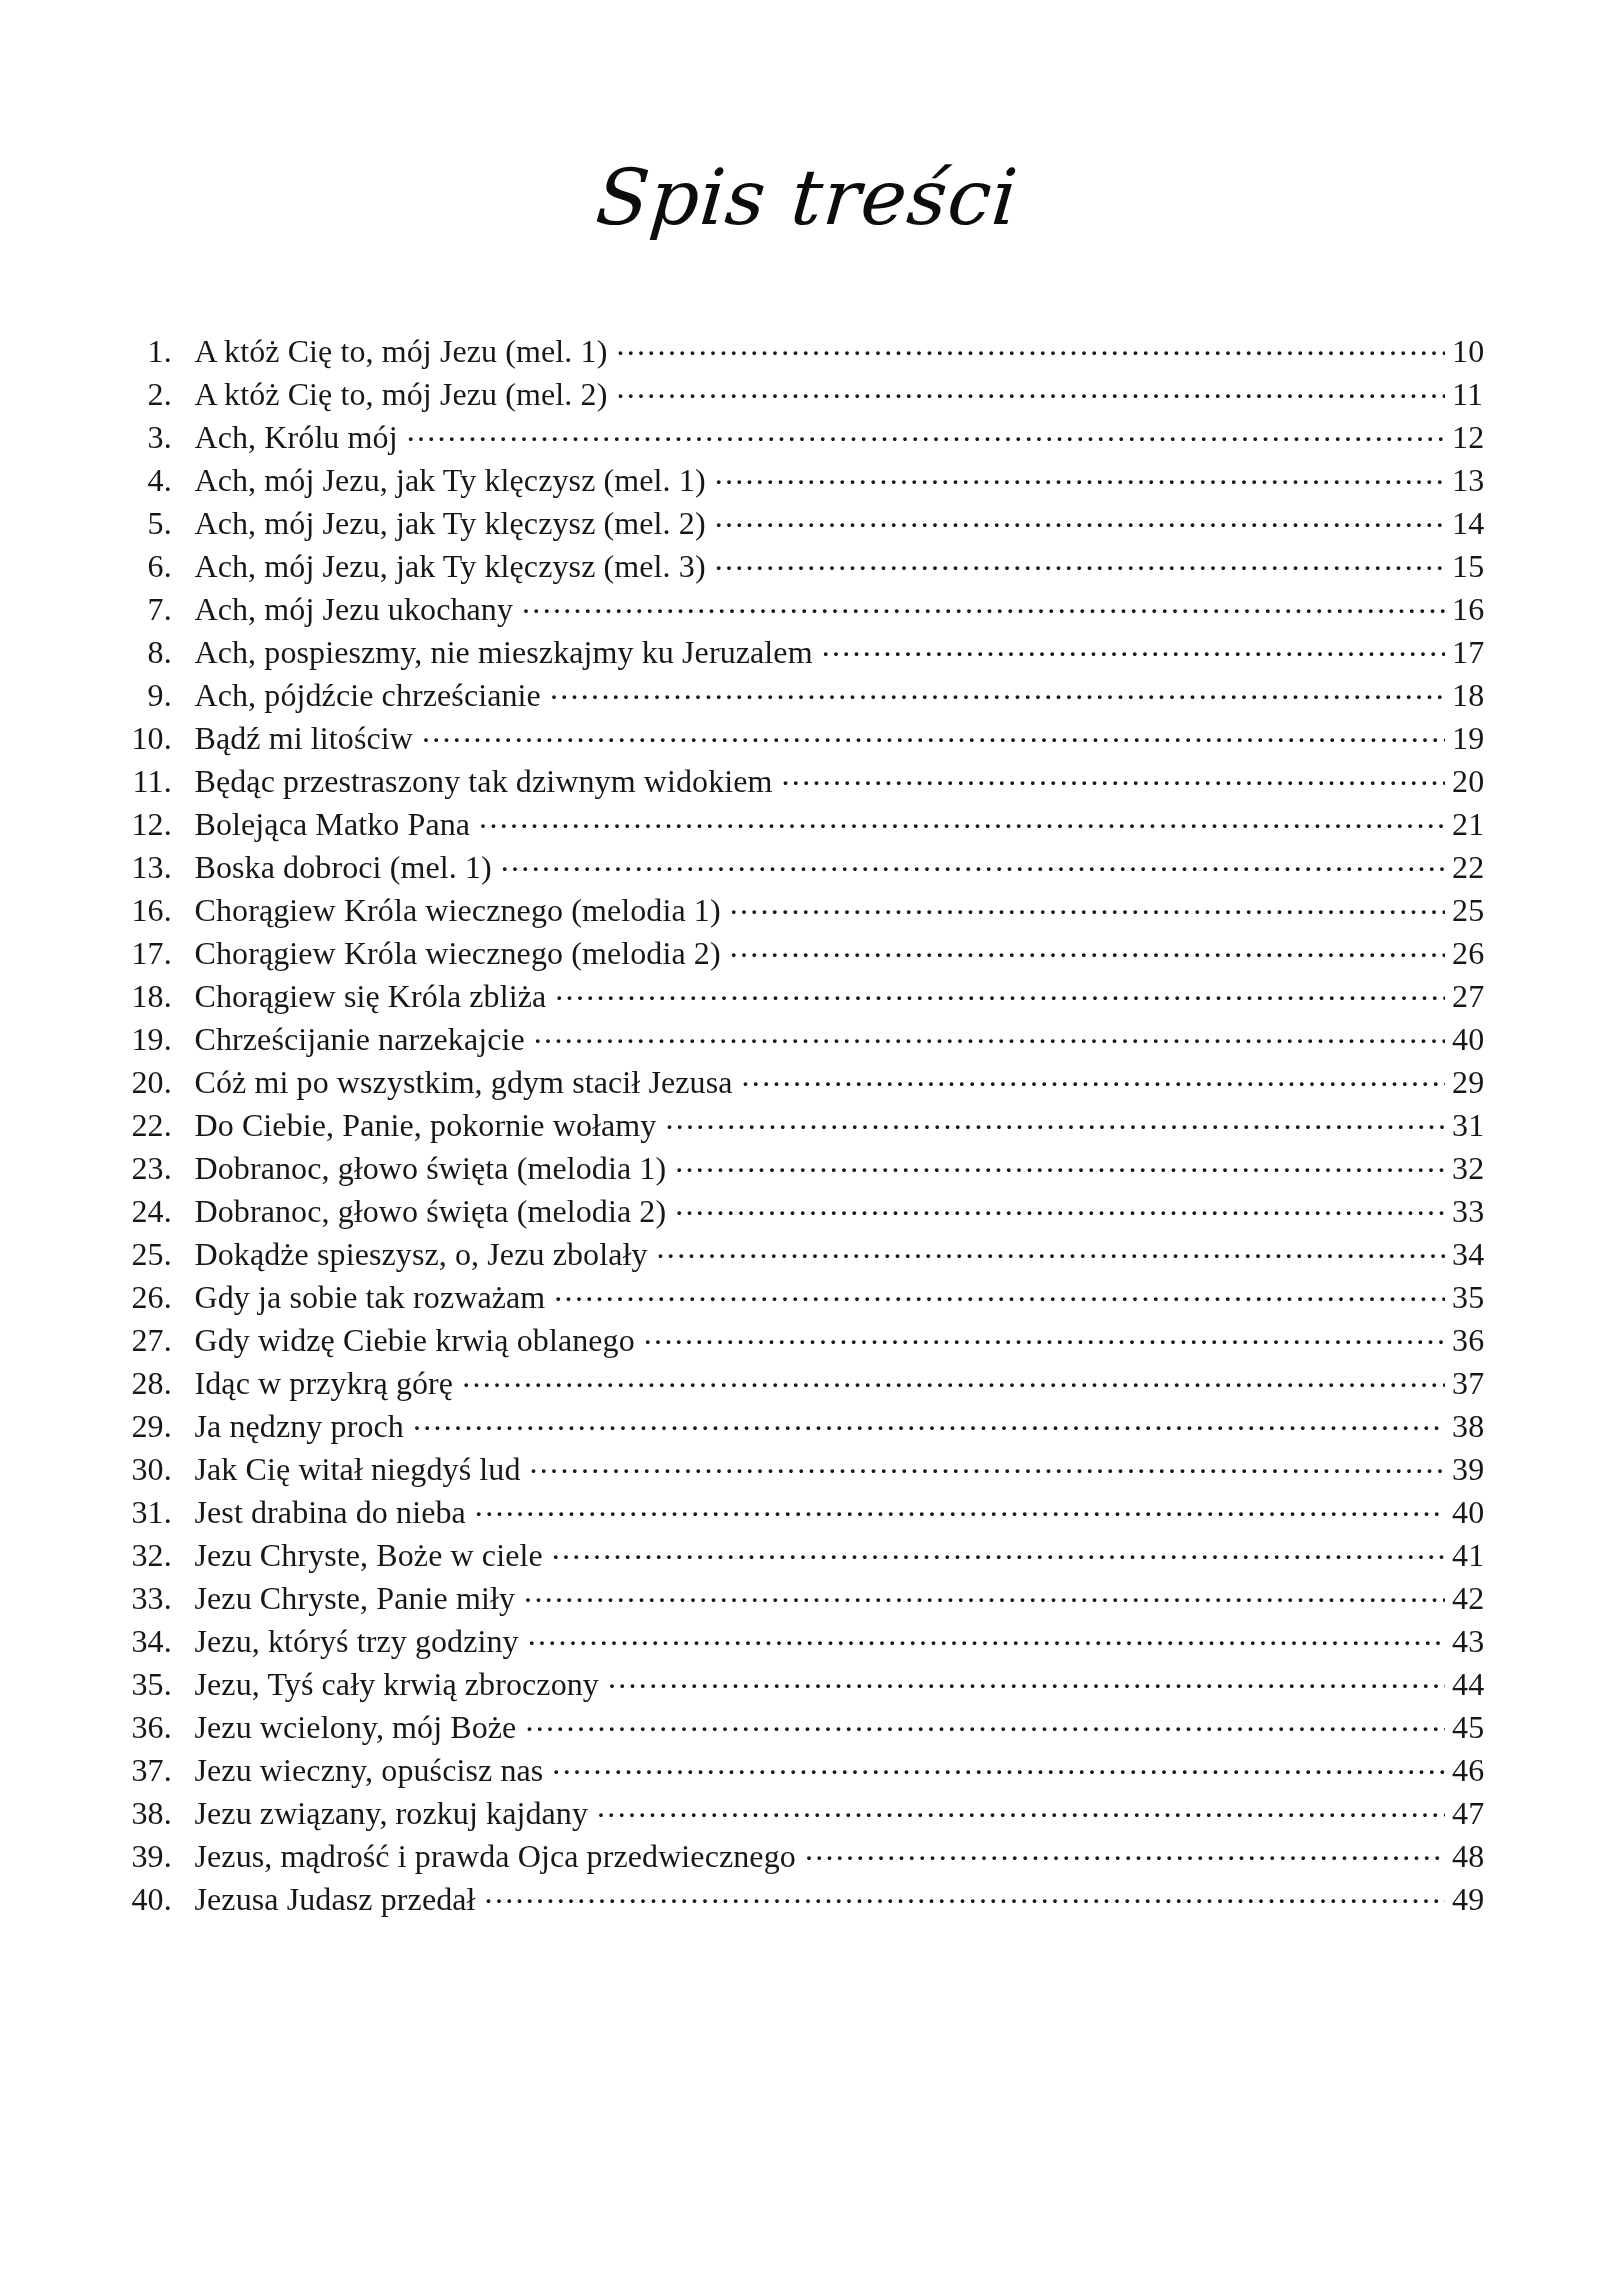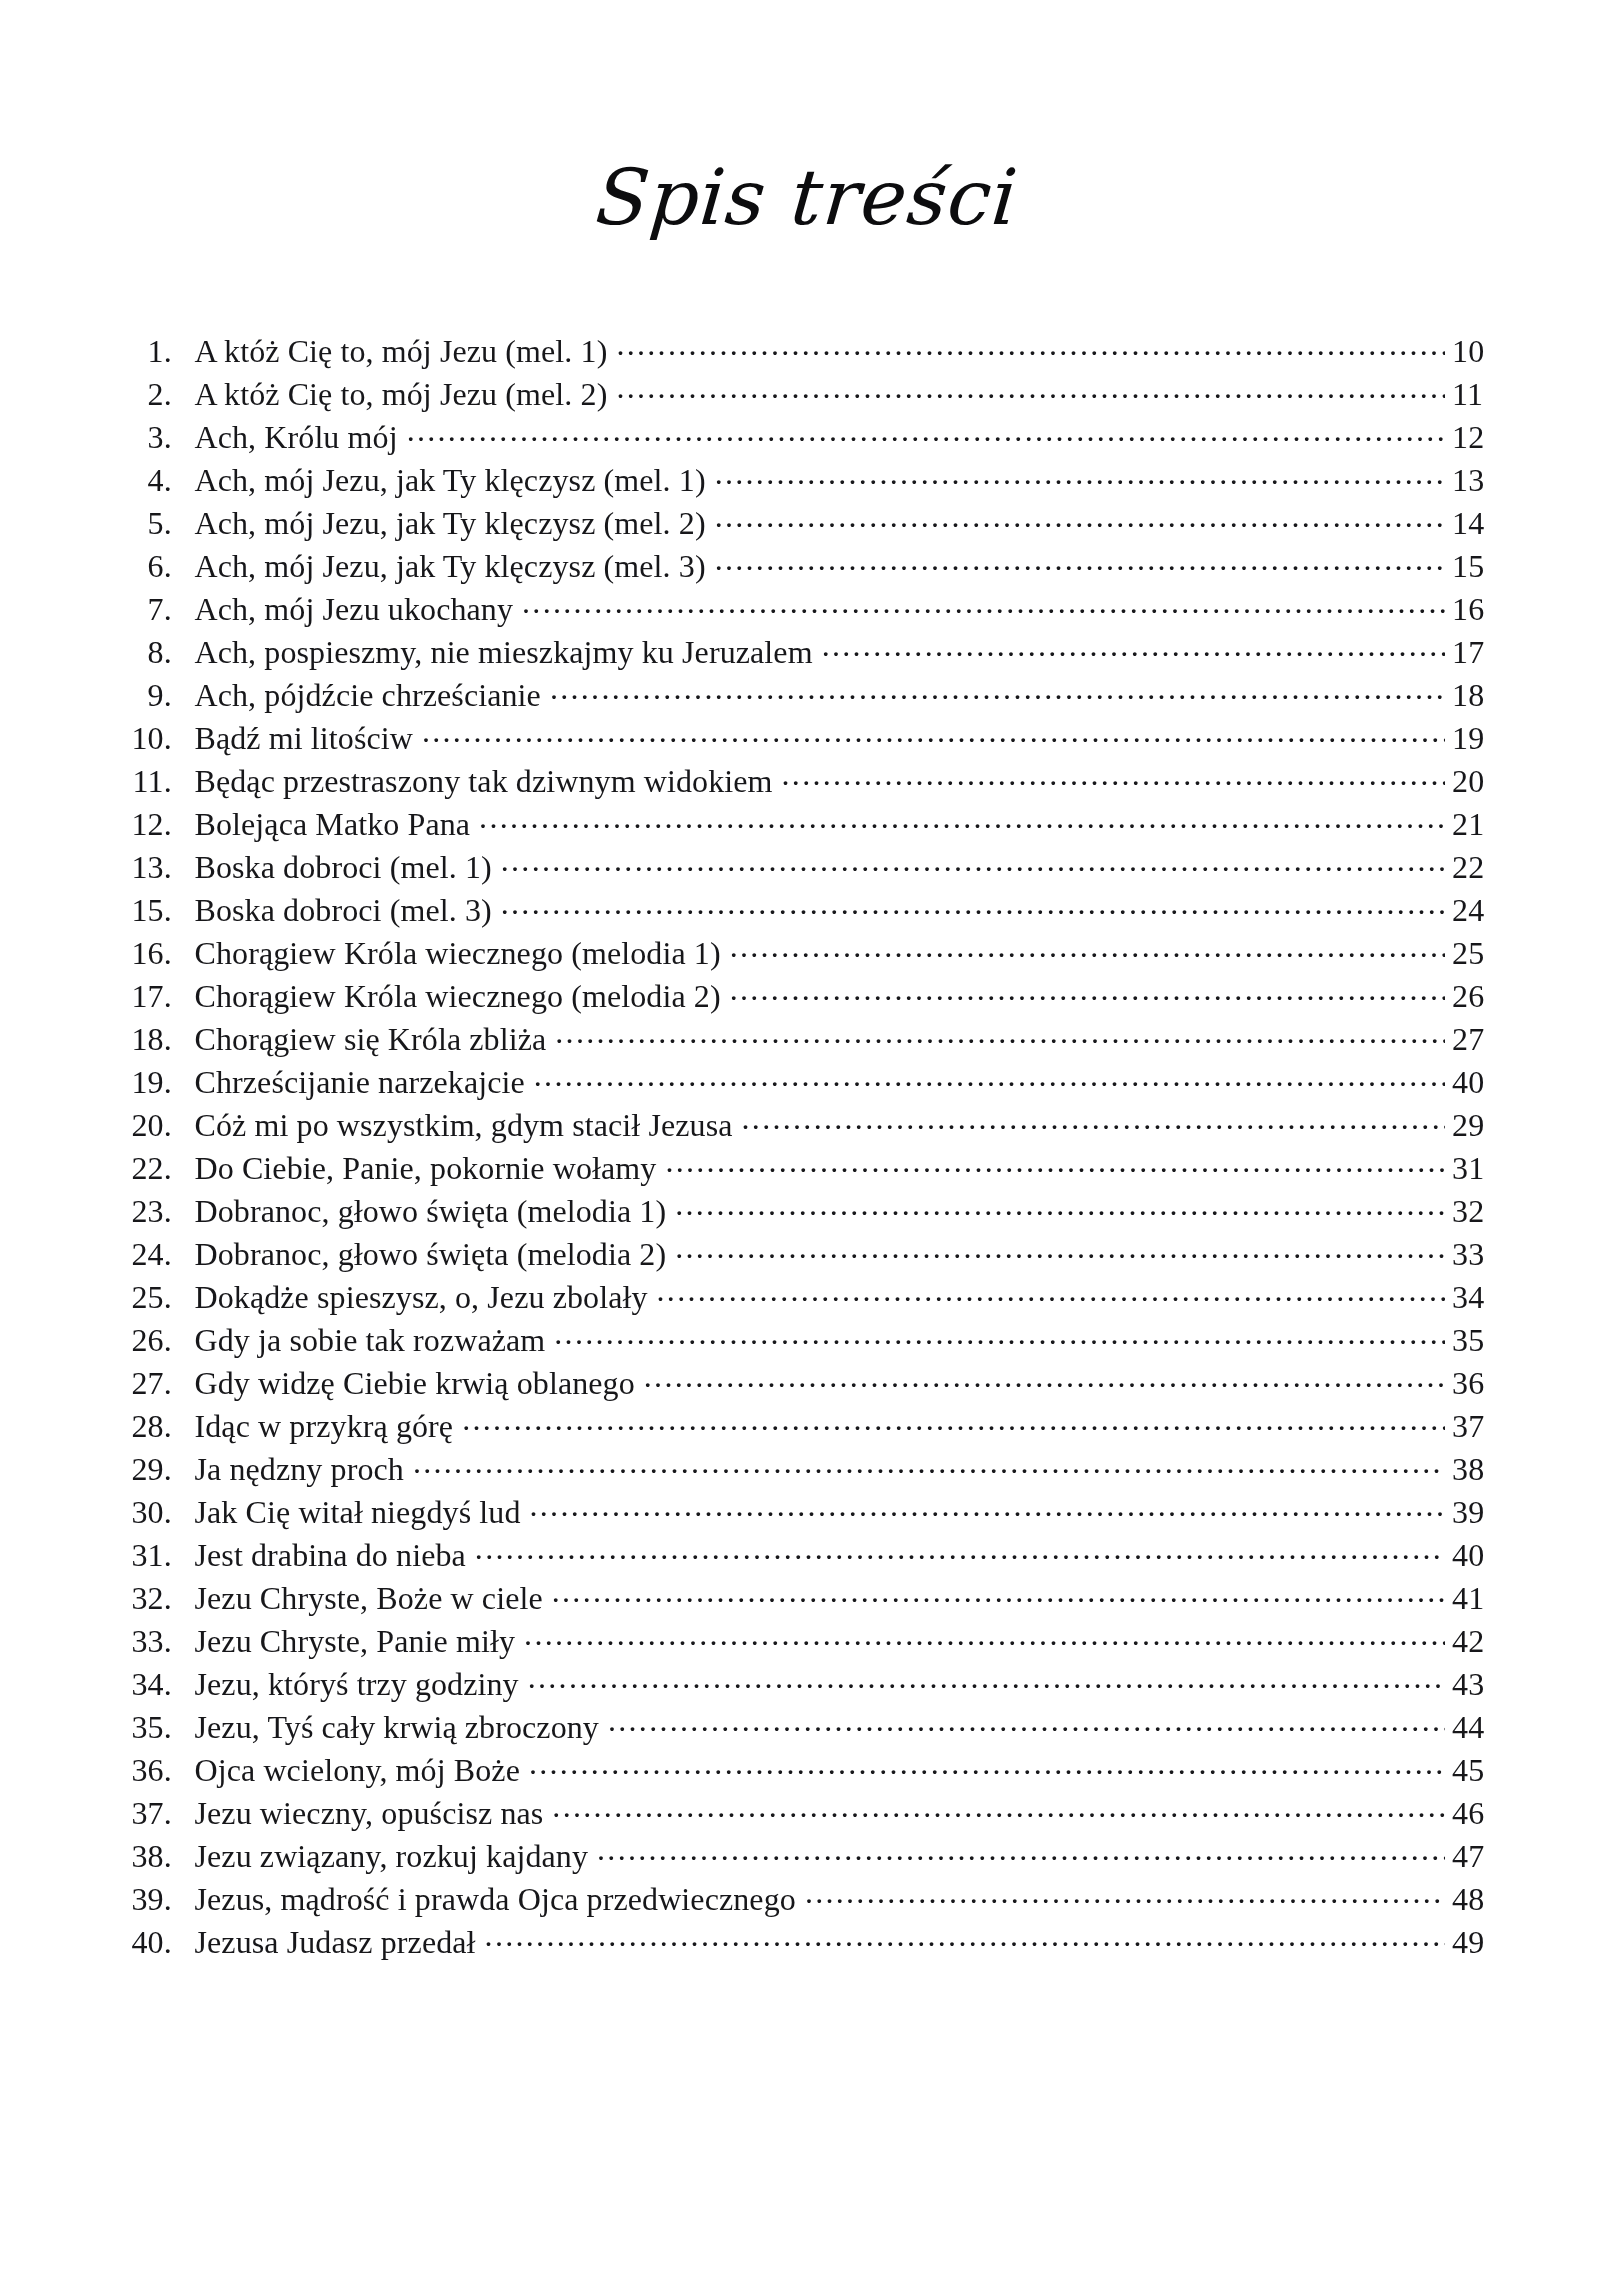--- a/index.html
+++ b/index.html
@@ -175,26 +175,20 @@
         <span class="toc-leader"></span>
         <span class="toc-page">21</span>
       </div>
       <div class="toc-row">
         <span class="toc-num">13.</span>
         <span class="toc-title-cell">Boska dobroci (mel. 1)</span>
         <span class="toc-leader"></span>
         <span class="toc-page">22</span>
       </div>
       <div class="toc-row">
-        <span class="toc-num">15.</span>
-        <span class="toc-title-cell">Boska dobroci (mel. 3)</span>
-        <span class="toc-leader"></span>
-        <span class="toc-page">24</span>
-      </div>
-      <div class="toc-row">
         <span class="toc-num">16.</span>
         <span class="toc-title-cell">Chorągiew Króla wiecznego (melodia 1)</span>
         <span class="toc-leader"></span>
         <span class="toc-page">25</span>
       </div>
       <div class="toc-row">
         <span class="toc-num">17.</span>
         <span class="toc-title-cell">Chorągiew Króla wiecznego (melodia 2)</span>
         <span class="toc-leader"></span>
         <span class="toc-page">26</span>
@@ -296,21 +290,21 @@
         <span class="toc-page">43</span>
       </div>
       <div class="toc-row">
         <span class="toc-num">35.</span>
         <span class="toc-title-cell">Jezu, Tyś cały krwią zbroczony</span>
         <span class="toc-leader"></span>
         <span class="toc-page">44</span>
       </div>
       <div class="toc-row">
         <span class="toc-num">36.</span>
-        <span class="toc-title-cell">Ojca wcielony, mój Boże</span>
+        <span class="toc-title-cell">Jezu wcielony, mój Boże</span>
         <span class="toc-leader"></span>
         <span class="toc-page">45</span>
       </div>
       <div class="toc-row">
         <span class="toc-num">37.</span>
         <span class="toc-title-cell">Jezu wieczny, opuścisz nas</span>
         <span class="toc-leader"></span>
         <span class="toc-page">46</span>
       </div>
       <div class="toc-row">

